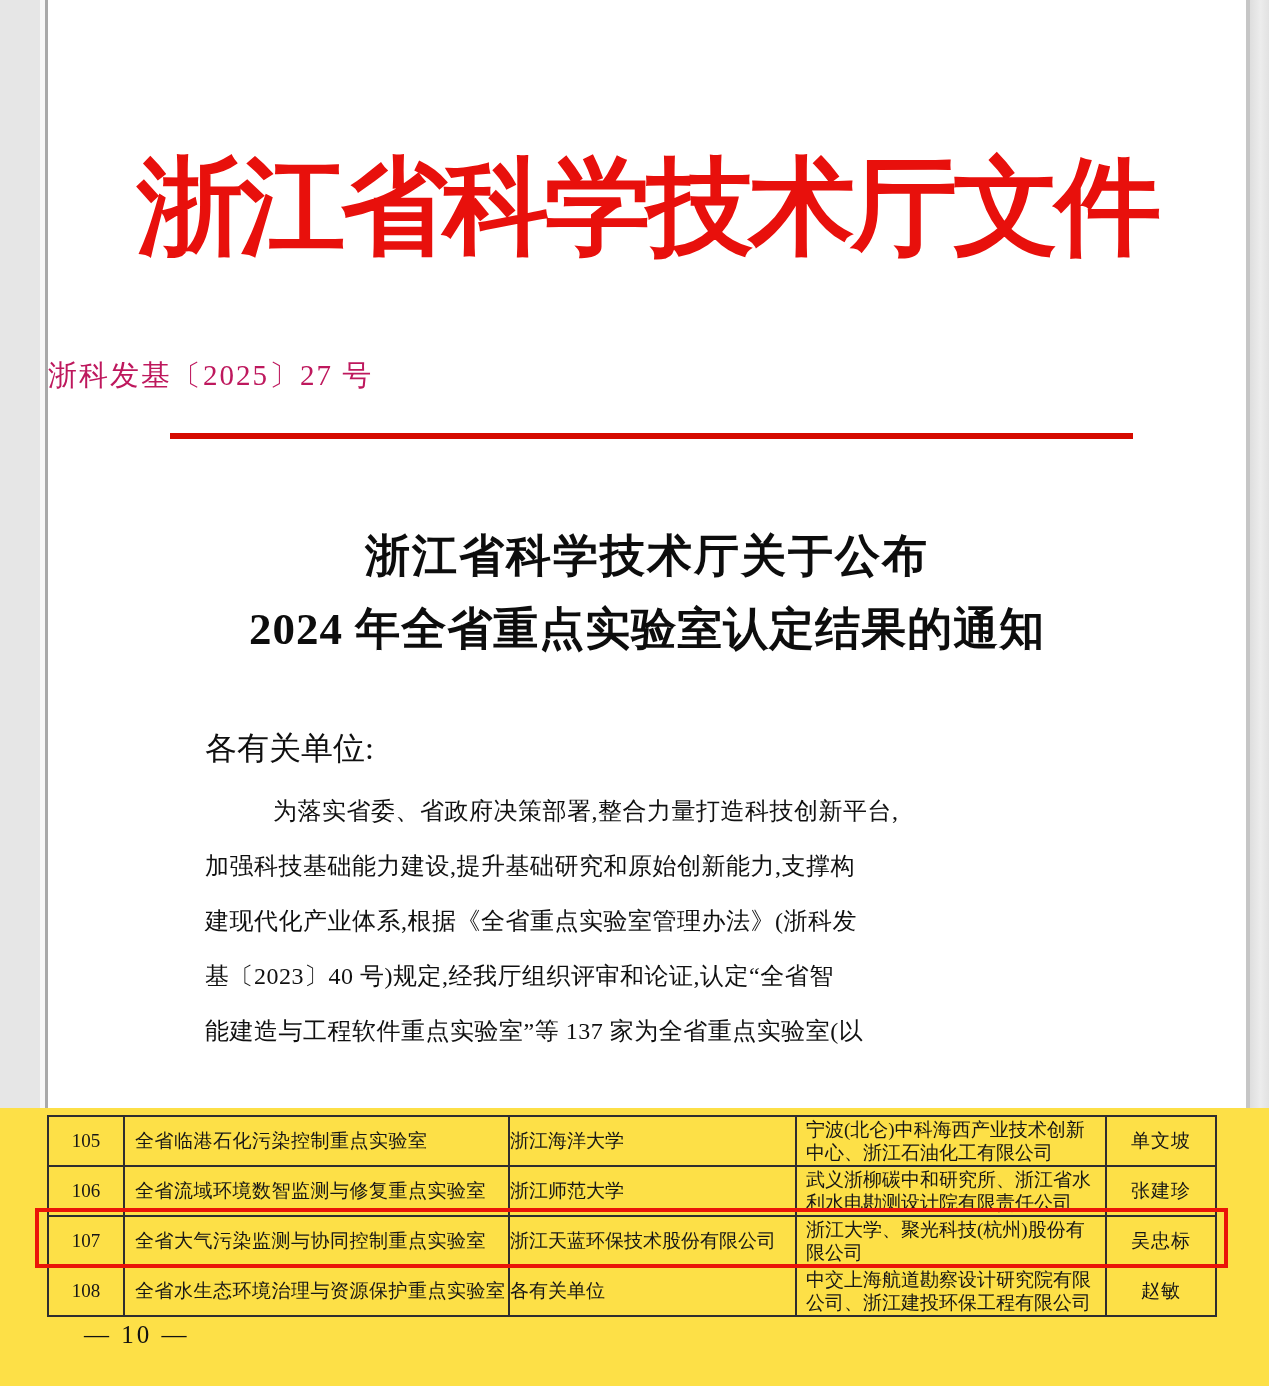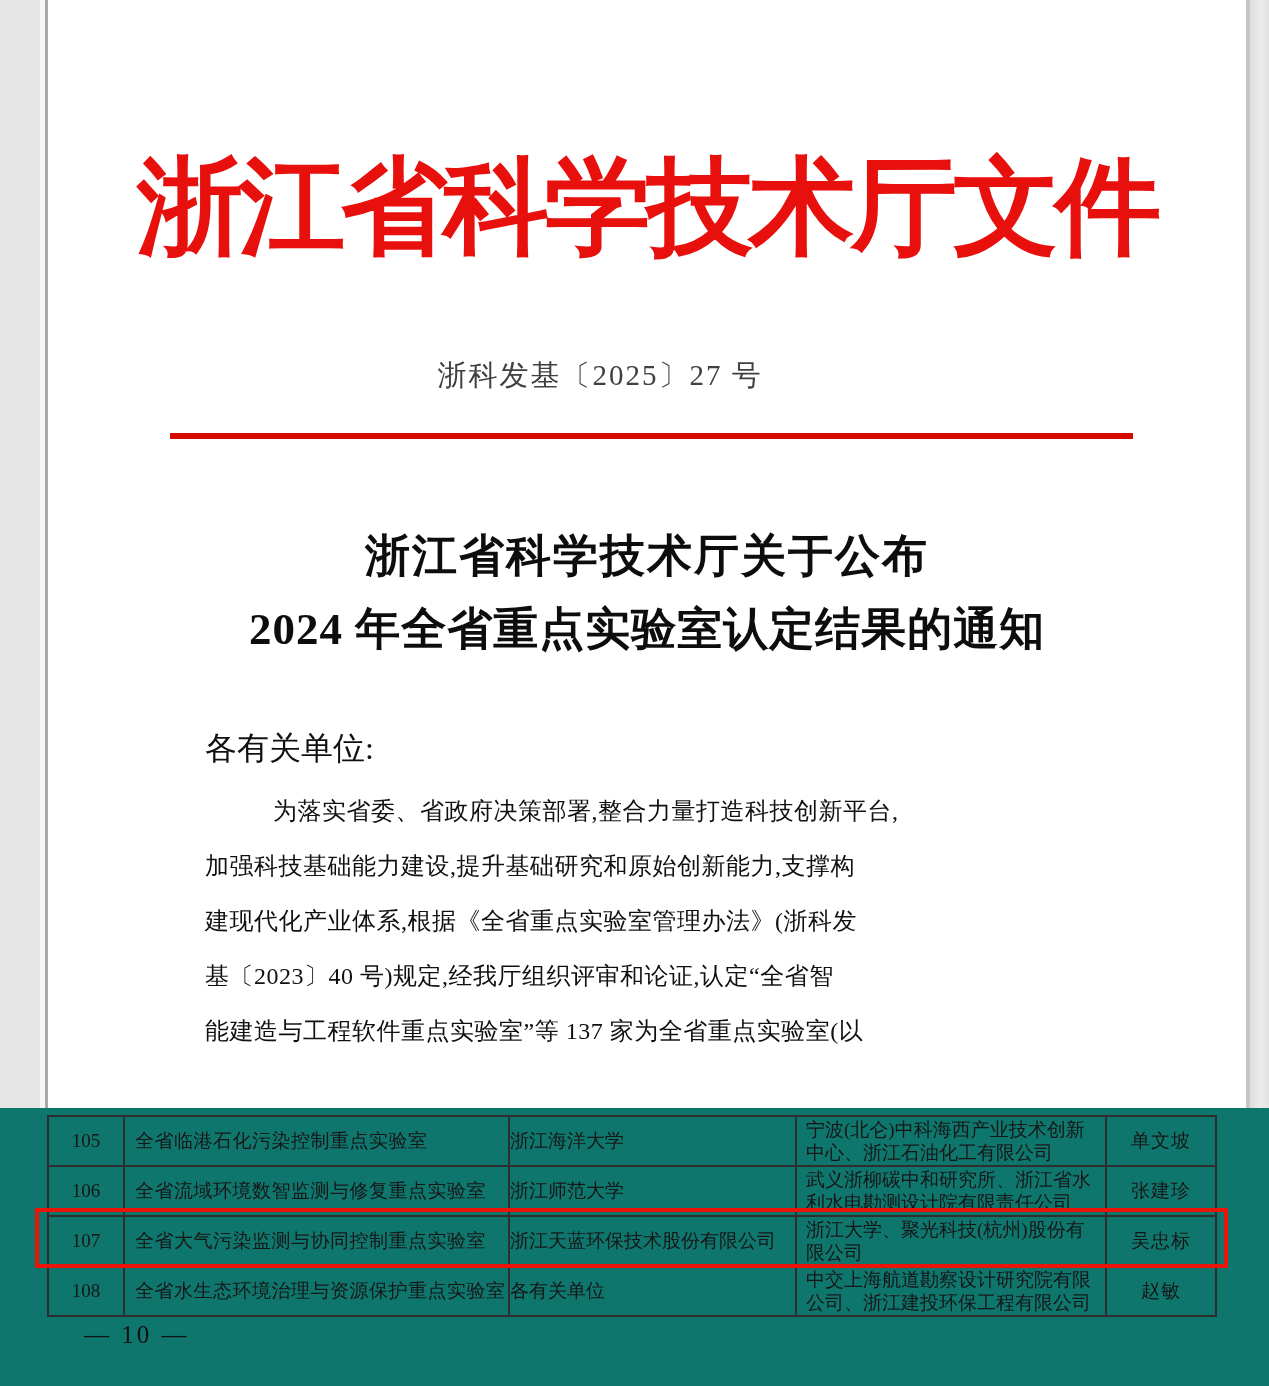--- a/index.html
+++ b/index.html
@@ -56,24 +56,24 @@
     font-weight: bold;
     letter-spacing: -4px;
     color: #e8100c;
     line-height: 1.1;
     white-space: nowrap;
   }
   .doc-number {
     position: absolute;
     left: 48px; top: 356px;
     width: 1104px;
-    text-align: center;
+    text-align: left;
     font-size: 29px;
     letter-spacing: 2px;
-    color: #404040;
+    color: #be185d;
   }
   .red-rule {
     position: absolute;
     left: 170px; top: 433px;
     width: 963px; height: 6px;
     background: #d50b00;
   }
   .notice-title-1 {
     position: absolute;
     left: 48px; top: 526px;
@@ -118,21 +118,21 @@
   .bl-2 { top: 905px; }
   .bl-3 { top: 960px; }
   .bl-4 { top: 1015px; }
   .bl-5 { top: 1070px; }
 
   
   .table-section {
     position: absolute;
     left: 0; top: 1108px;
     width: 1269px; height: 278px;
-    background: #0f766e;
+    background: #fde047;
   }
   table.labs {
     position: absolute;
     left: 47px; top: 7px;
     width: 1168px;
     border-collapse: collapse;
     table-layout: fixed;
   }
   table.labs td {
     border: 2px solid #2e2e2e;

